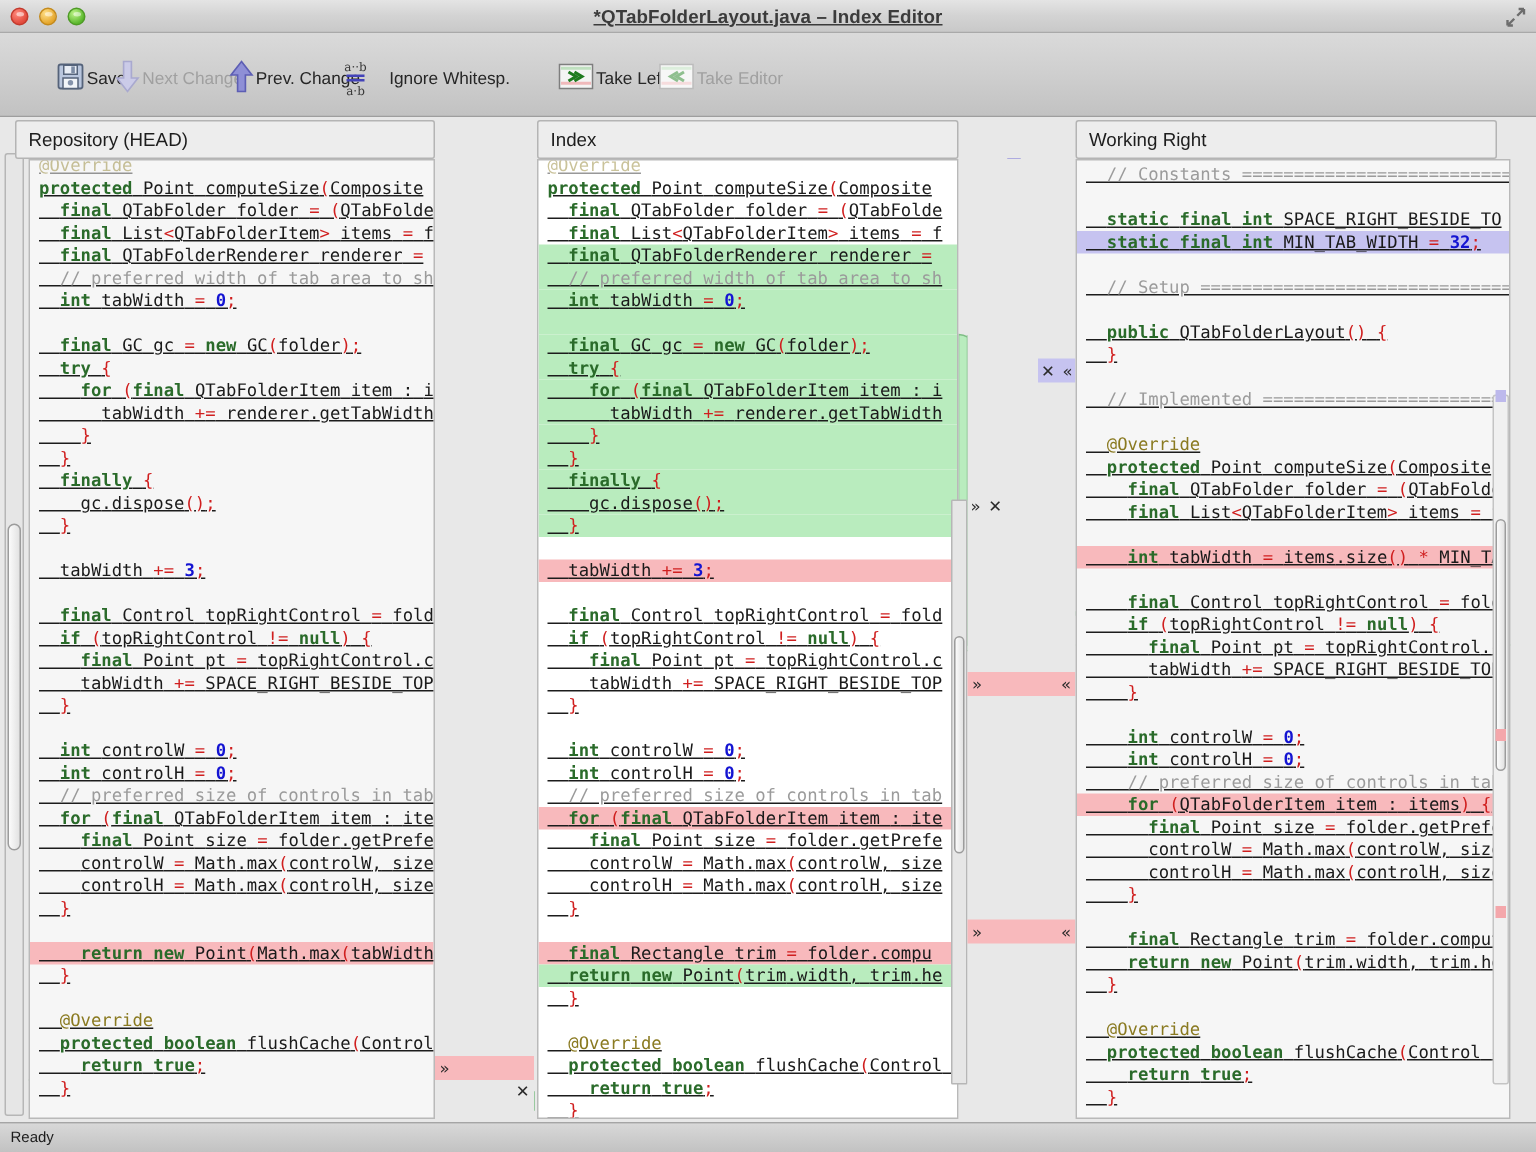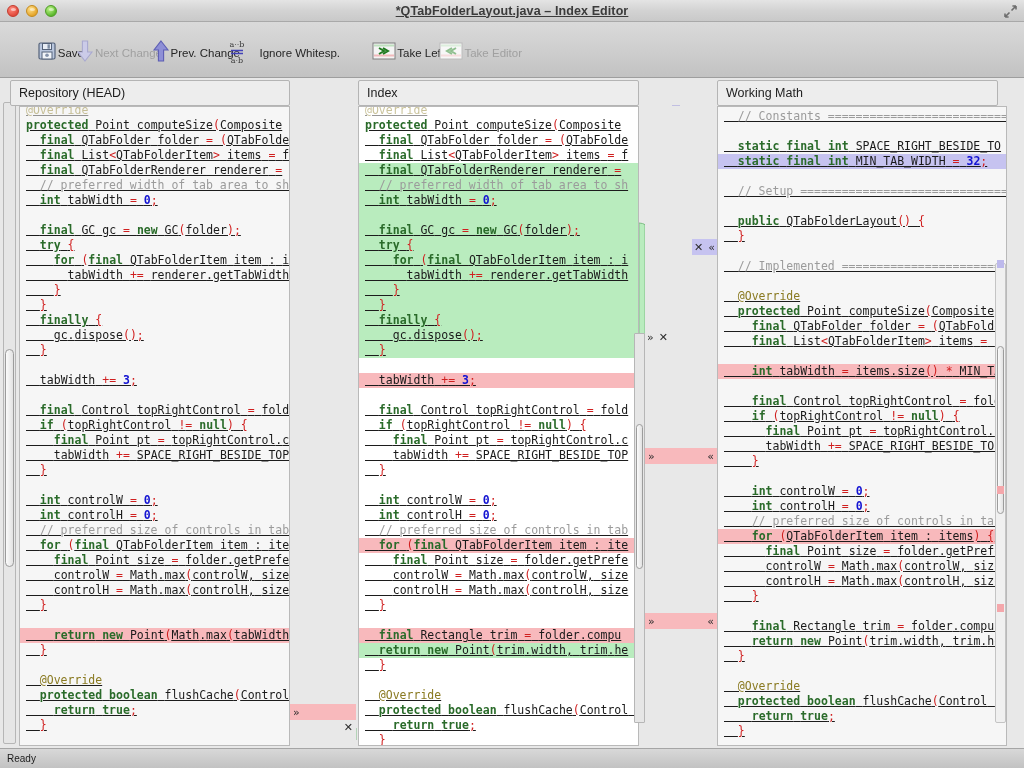--- a/index.html
+++ b/index.html
@@ -290,21 +290,21 @@
       <span class="chev">»</span>
       <span class="chev">«</span>
     </div>
 
     <div class="gutter-band del" style="left:645px; top:535px; width:72px; height:16px;">
       <span class="chev">»</span>
       <span class="chev">«</span>
     </div>
 
     <div class="pane-header" style="left:717px; top:2px; width:281px;">
-      <span>Working Math</span>
+      <span>Working Right</span>
     </div>
     <div class="code-box dim" style="left:717px; top:28px; width:290px; height:640px;">
       <div class="code" id="code-right" style="margin-top: 2px;"><div class="ln"><span class="cm">  // Constants ==========================</span></div><div class="ln"></div><div class="ln">  <span class="k">static</span> <span class="k">final</span> <span class="k">int</span> <span class="pl">SPACE_RIGHT_BESIDE_TO</span></div><div class="ln mod">  <span class="k">static</span> <span class="k">final</span> <span class="k">int</span> <span class="pl">MIN_TAB_WIDTH</span> <span class="op">=</span> <span class="num">32</span><span class="op">;</span></div><div class="ln"></div><div class="ln"><span class="cm">  // Setup ==============================</span></div><div class="ln"></div><div class="ln">  <span class="k">public</span> <span class="pl">QTabFolderLayout</span><span class="pn">(</span><span class="pn">)</span> <span class="pn">{</span></div><div class="ln">  <span class="pn">}</span></div><div class="ln"></div><div class="ln"><span class="cm">  // Implemented ========================</span></div><div class="ln"></div><div class="ln"><span class="an">  @Override</span></div><div class="ln">  <span class="k">protected</span> <span class="pl">Point</span> <span class="pl">computeSize</span><span class="pn">(</span><span class="pl">Composite</span></div><div class="ln">    <span class="k">final</span> <span class="pl">QTabFolder</span> <span class="pl">folder</span> <span class="op">=</span> <span class="pn">(</span><span class="pl">QTabFolde</span></div><div class="ln">    <span class="k">final</span> <span class="pl">List</span><span class="op">&lt;</span><span class="pl">QTabFolderItem</span><span class="op">&gt;</span> <span class="pl">items</span> <span class="op">=</span> <span class="pl">f</span></div><div class="ln"></div><div class="ln del">    <span class="k">int</span> <span class="pl">tabWidth</span> <span class="op">=</span> <span class="pl">items</span><span class="pl">.</span><span class="pl">size</span><span class="pn">(</span><span class="pn">)</span> <span class="op">*</span> <span class="pl">MIN_TA</span></div><div class="ln"></div><div class="ln">    <span class="k">final</span> <span class="pl">Control</span> <span class="pl">topRightControl</span> <span class="op">=</span> <span class="pl">fold</span></div><div class="ln">    <span class="k">if</span> <span class="pn">(</span><span class="pl">topRightControl</span> <span class="op">!</span><span class="op">=</span> <span class="k">null</span><span class="pn">)</span> <span class="pn">{</span></div><div class="ln">      <span class="k">final</span> <span class="pl">Point</span> <span class="pl">pt</span> <span class="op">=</span> <span class="pl">topRightControl</span><span class="pl">.</span><span class="pl">c</span></div><div class="ln">      <span class="pl">tabWidth</span> <span class="op">+</span><span class="op">=</span> <span class="pl">SPACE_RIGHT_BESIDE_TOP</span></div><div class="ln">    <span class="pn">}</span></div><div class="ln"></div><div class="ln">    <span class="k">int</span> <span class="pl">controlW</span> <span class="op">=</span> <span class="num">0</span><span class="op">;</span></div><div class="ln">    <span class="k">int</span> <span class="pl">controlH</span> <span class="op">=</span> <span class="num">0</span><span class="op">;</span></div><div class="ln"><span class="cm">    // preferred size of controls in tab</span></div><div class="ln del">    <span class="k">for</span> <span class="pn">(</span><span class="pl">QTabFolderItem</span> <span class="pl">item</span> <span class="pl">:</span> <span class="pl">items</span><span class="pn">)</span> <span class="pn">{</span></div><div class="ln">      <span class="k">final</span> <span class="pl">Point</span> <span class="pl">size</span> <span class="op">=</span> <span class="pl">folder</span><span class="pl">.</span><span class="pl">getPrefe</span></div><div class="ln">      <span class="pl">controlW</span> <span class="op">=</span> <span class="pl">Math</span><span class="pl">.</span><span class="pl">max</span><span class="pn">(</span><span class="pl">controlW</span><span class="pl">,</span> <span class="pl">size</span></div><div class="ln">      <span class="pl">controlH</span> <span class="op">=</span> <span class="pl">Math</span><span class="pl">.</span><span class="pl">max</span><span class="pn">(</span><span class="pl">controlH</span><span class="pl">,</span> <span class="pl">size</span></div><div class="ln">    <span class="pn">}</span></div><div class="ln"></div><div class="ln">    <span class="k">final</span> <span class="pl">Rectangle</span> <span class="pl">trim</span> <span class="op">=</span> <span class="pl">folder</span><span class="pl">.</span><span class="pl">comput</span></div><div class="ln">    <span class="k">return</span> <span class="k">new</span> <span class="pl">Point</span><span class="pn">(</span><span class="pl">trim</span><span class="pl">.</span><span class="pl">width</span><span class="pl">,</span> <span class="pl">trim</span><span class="pl">.</span><span class="pl">he</span></div><div class="ln">  <span class="pn">}</span></div><div class="ln"></div><div class="ln"><span class="an">  @Override</span></div><div class="ln">  <span class="k">protected</span> <span class="k">boolean</span> <span class="pl">flushCache</span><span class="pn">(</span><span class="pl">Control</span> <span class="pl">c</span></div><div class="ln">    <span class="k">return</span> <span class="k">true</span><span class="op">;</span></div><div class="ln">  <span class="pn">}</span></div></div>
     </div>
 
     <div class="vscroll" style="left:995px; top:185px; width:11px; height:460px; border:1px solid #c4c4c4; background:#f0f0f0;">
       <div class="vthumb" style="top:82px; height:168px;"></div>
       <div class="marker mod" style="top:-4px;"></div>
       <div class="marker del" style="top:222px;"></div>
       <div class="marker del" style="top:340px;"></div>

